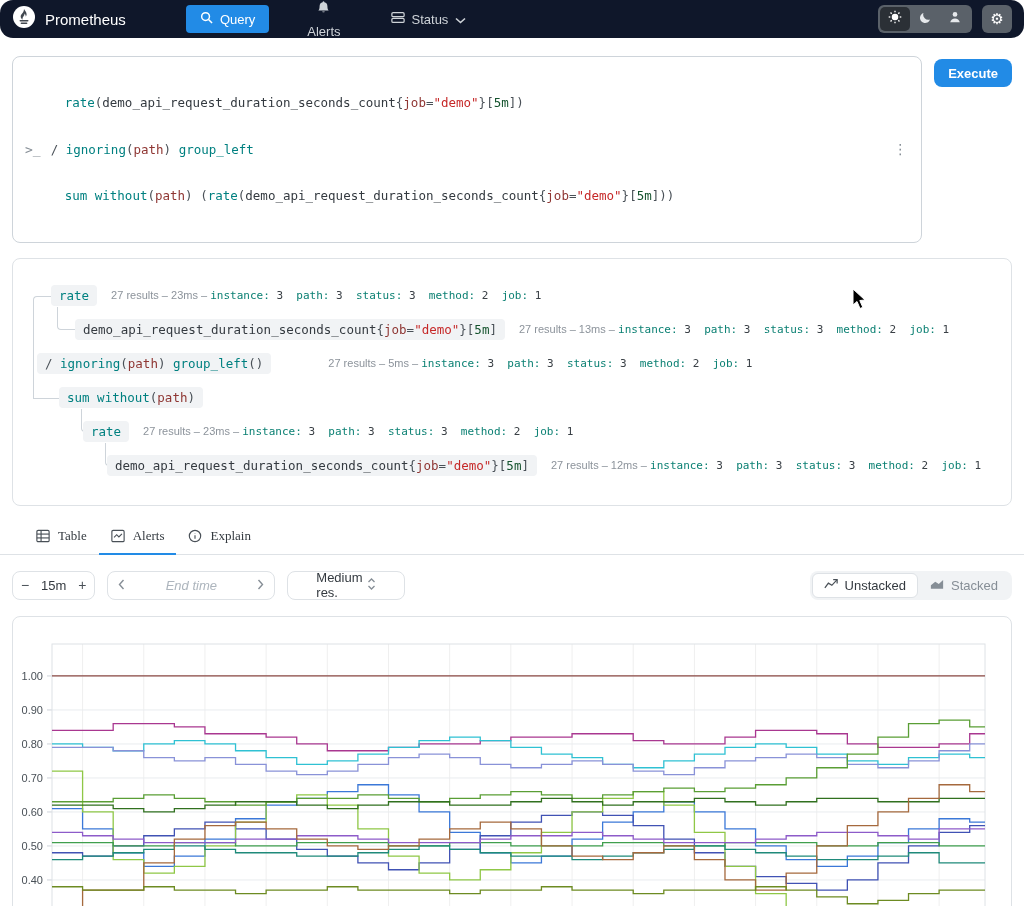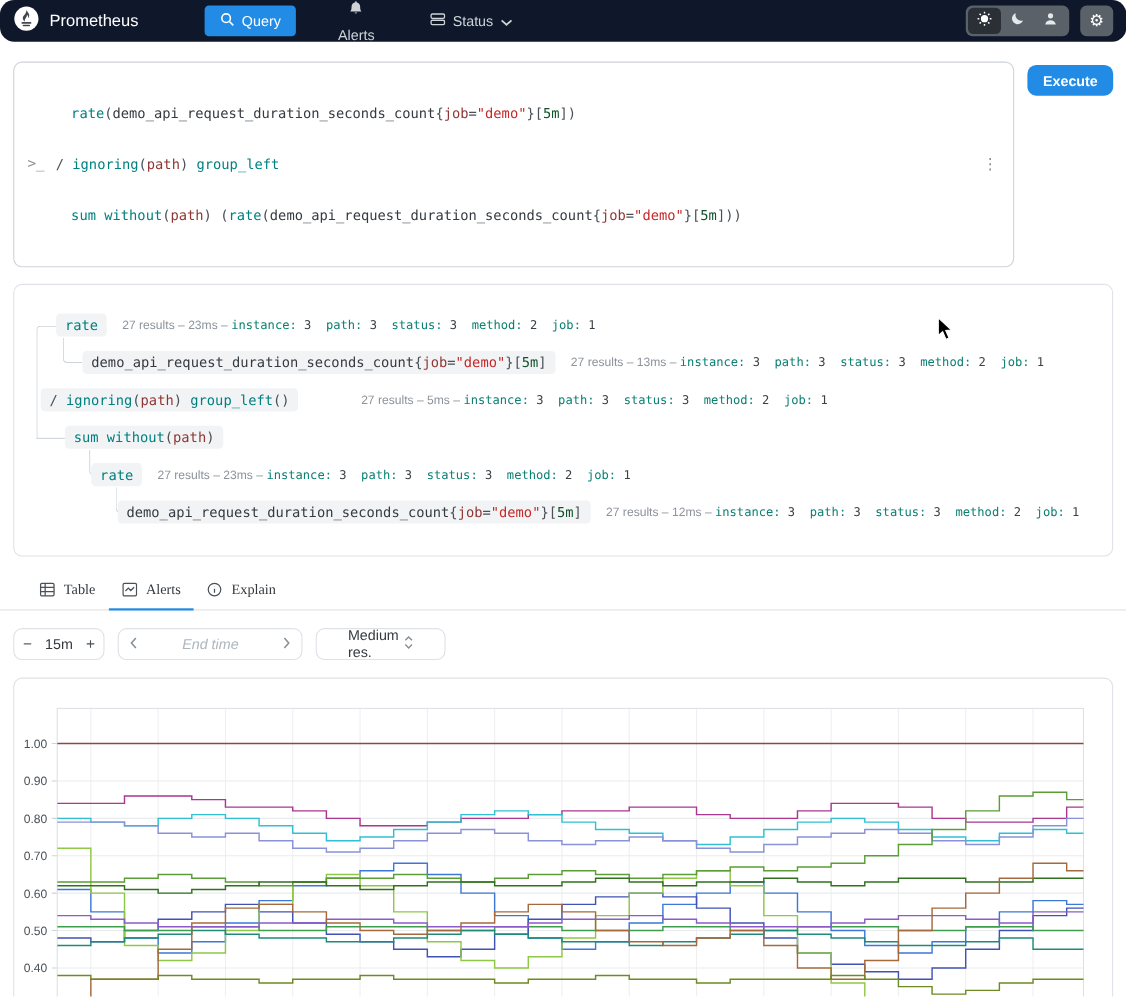--- a/index.html
+++ b/index.html
@@ -254,20 +254,39 @@
     </span>
   </div>
   <div class="ctl res-select">
     <span>Medium res.</span>
     <span>
       <svg width="9" height="14" viewBox="0 0 9 14" fill="none" stroke="#868e96" stroke-width="1.3">
           <polyline points="1.5,5 4.5,2 7.5,5"></polyline>
           <polyline points="1.5,9 4.5,12 7.5,9"></polyline>
         </svg>
     </span>
+  </div>
+  <div class="seg-light">
+    <div class="seg active">
+      <span>
+        <svg width="14" height="12" viewBox="0 0 16 13" fill="none" stroke="#495057" stroke-width="1.4">
+            <polyline points="1,11 5,5.5 9,8 15,1.5"></polyline>
+            <polyline points="10.5,1.5 15,1.5 15,6"></polyline>
+          </svg>
+      </span>
+      <span>Unstacked</span>
+    </div>
+    <div class="seg">
+      <span>
+        <svg width="14" height="12" viewBox="0 0 16 13" fill="#868e96">
+            <path d="M1 12 L1 8 L6 4 L10 6.5 L15 2 L15 12 Z"></path>
+          </svg>
+      </span>
+      <span>Stacked</span>
+    </div>
   </div>
 </div>
 
 <div class="chart-panel">
   <svg id="chart" width="996" height="430">
       <defs>
         <clipPath id="plot-clip">
           <rect x="39" y="27" width="933" height="357"></rect>
         </clipPath>
       </defs>

